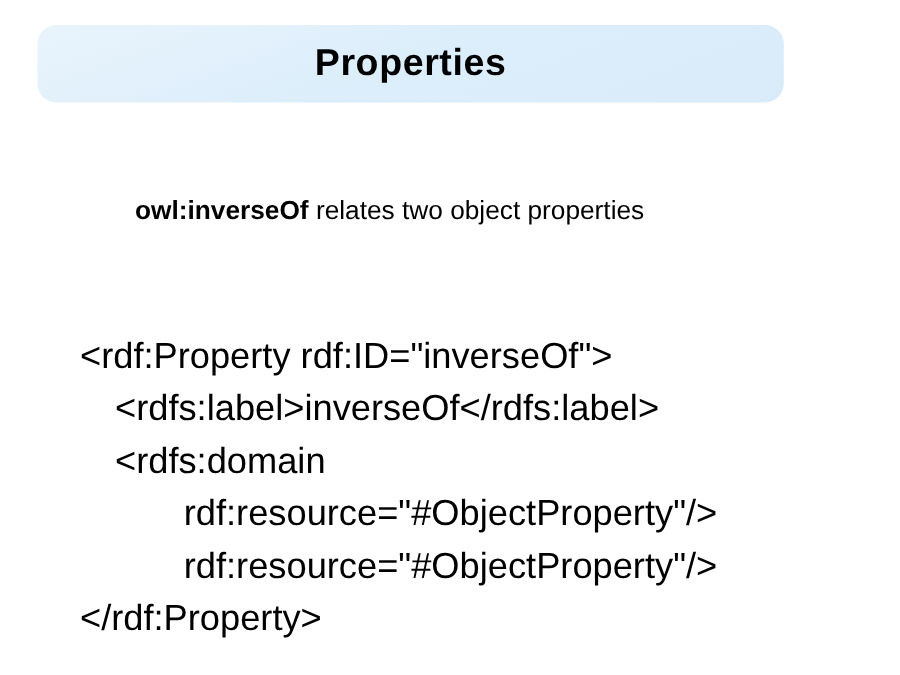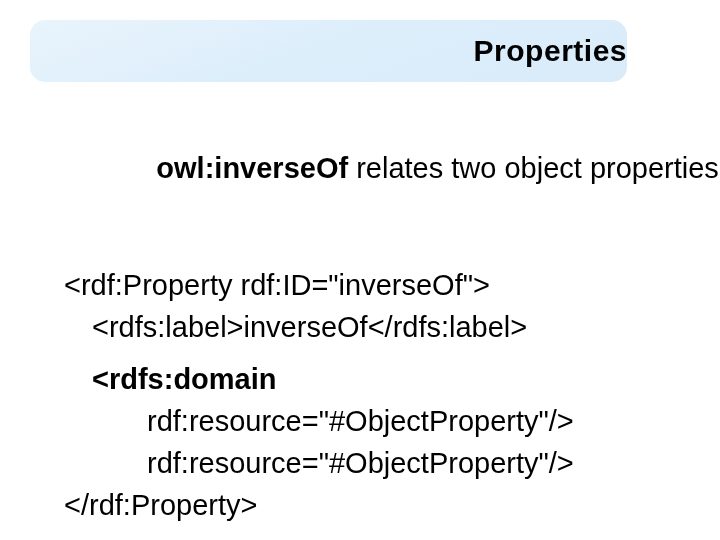--- a/index.html
+++ b/index.html
@@ -19,54 +19,54 @@
   .title-box {
     position: absolute;
     left: 30px;
     top: 20px;
     width: 597px;
     height: 62px;
     background: linear-gradient(160deg, #e9f4fc 0%, #ddeefb 45%, #d9ebf9 100%);
     border-radius: 15px;
     display: flex;
     align-items: center;
-    justify-content: flex-end;
+    justify-content: center;
   }
   .title-text {
     font-size: 30px;
     font-weight: bold;
     letter-spacing: 0.5px;
   }
   .body-block {
     position: absolute;
     left: 0;
     top: 104px;
     width: 720px;
   }
   .heading-line {
-    padding-left: 108px;
-    font-size: 29px;
+    padding-left: 73px;
+    font-size: 21px;
     line-height: 43px;
     white-space: pre;
   }
   .heading-line .bold-part {
     font-weight: bold;
   }
   .spacer {
     height: 31px;
   }
   .code-line {
     font-size: 29px;
     line-height: 42px;
     white-space: pre;
   }
   .ind0 { padding-left: 64px; }
   .ind1 { padding-left: 92px; }
   .ind2 { padding-left: 147px; }
-  .gap-before { margin-top: 10px; font-weight: bold; }
+  .gap-before { margin-top: 0; }
 </style>
 </head>
 <body>
 
 <div class="slide">
 
   <div class="title-box">
     <div class="title-text">Properties</div>
   </div>
 

